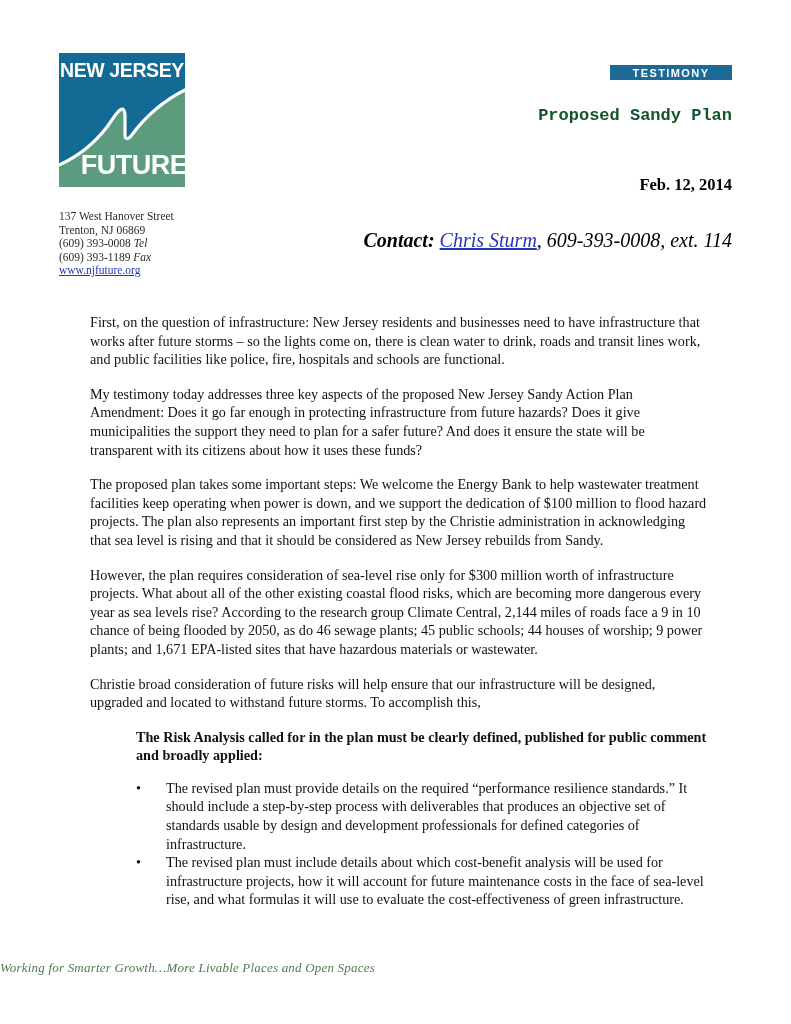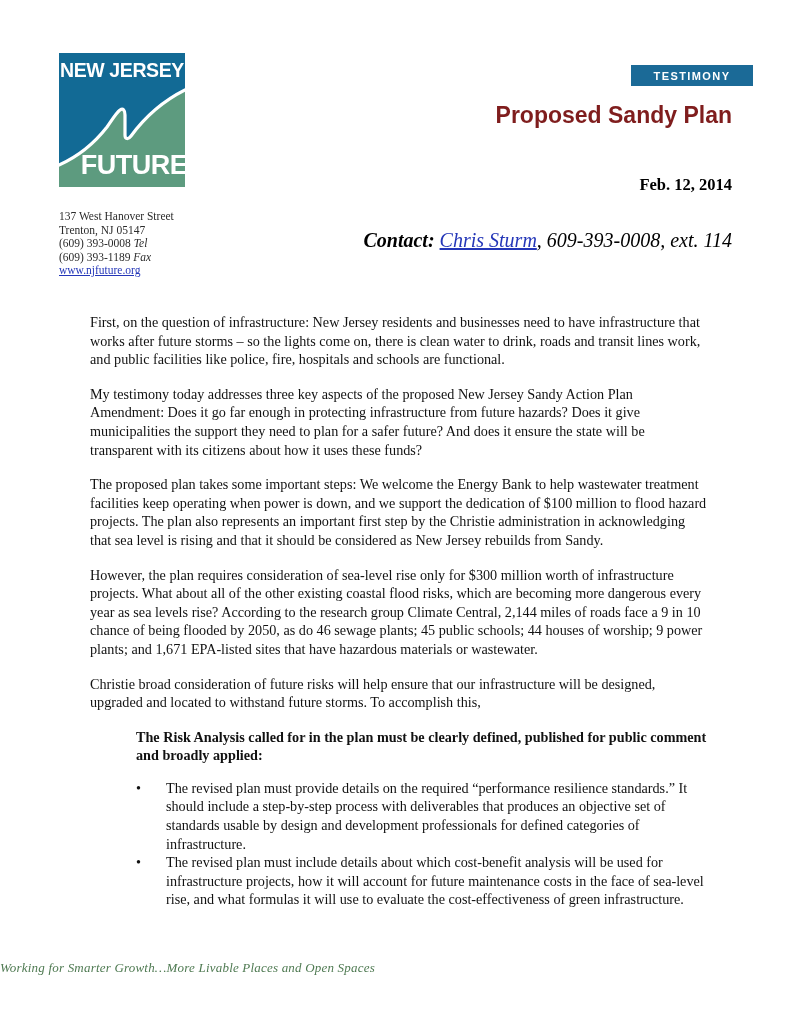--- a/index.html
+++ b/index.html
@@ -95,47 +95,47 @@
     font-style: italic;
   }
   .address .weblink {
     color: #2436b8;
     text-decoration: underline;
   }
 
   
   .testimony-banner {
     position: absolute;
-    left: 631px;
+    left: 610px;
     top: 65px;
     width: 122px;
-    height: 21px;
+    height: 15px;
     background: #1B6A97;
     color: #ffffff;
     font-family: "Liberation Sans", "DejaVu Sans", sans-serif;
     font-size: 11px;
     font-weight: bold;
     letter-spacing: 1.4px;
     display: flex;
     align-items: center;
     justify-content: center;
     box-sizing: border-box;
   }
 
   
   .title-block {
     position: absolute;
     right: 59px;
     top: 104px;
     text-align: right;
-    font-family: Liberation Sans, sans-serif;
-    font-weight: bold;
-    font-size: 23px;
+    font-family: Liberation Mono, monospace;
+    font-weight: bold;
+    font-size: 17px;
     line-height: 23px;
-    color: #7f1d1d;
+    color: #14532d;
   }
   .doc-date {
     position: absolute;
     right: 59px;
     top: 175px;
     text-align: right;
     font-family: "Liberation Serif", "DejaVu Serif", serif;
     font-weight: bold;
     font-size: 16.5px;
     color: #000000;
@@ -228,21 +228,21 @@
           <path d="M0,112 C18,104 34,92 48,74 C53,67 57,60 61,57 C64,55 66,57 66,62 L66,82 C66,86 69,87 72,83 C86,64 104,48 126,37" fill="none" stroke="#ffffff" stroke-width="3.2" stroke-linejoin="round" stroke-linecap="round"></path>
           <rect x="0" y="118" width="126" height="16" fill="#5D9B7F"></rect>
         </svg>
         <div class="logo-word-top">NEW JERSEY</div>
         <div class="logo-word-bottom">FUTURE</div>
       </div>
     </div>
 
     <div class="address">
       <div class="line">137 West Hanover Street</div>
-      <div class="line">Trenton, NJ  05147</div>
+      <div class="line">Trenton, NJ  06869</div>
       <div class="line">
         <span>(609) 393-0008</span>
         <span class="unit">Tel</span>
       </div>
       <div class="line">
         <span>(609) 393-1189</span>
         <span class="unit">Fax</span>
       </div>
       <div class="line">
         <a class="weblink" href="#">www.njfuture.org</a>

